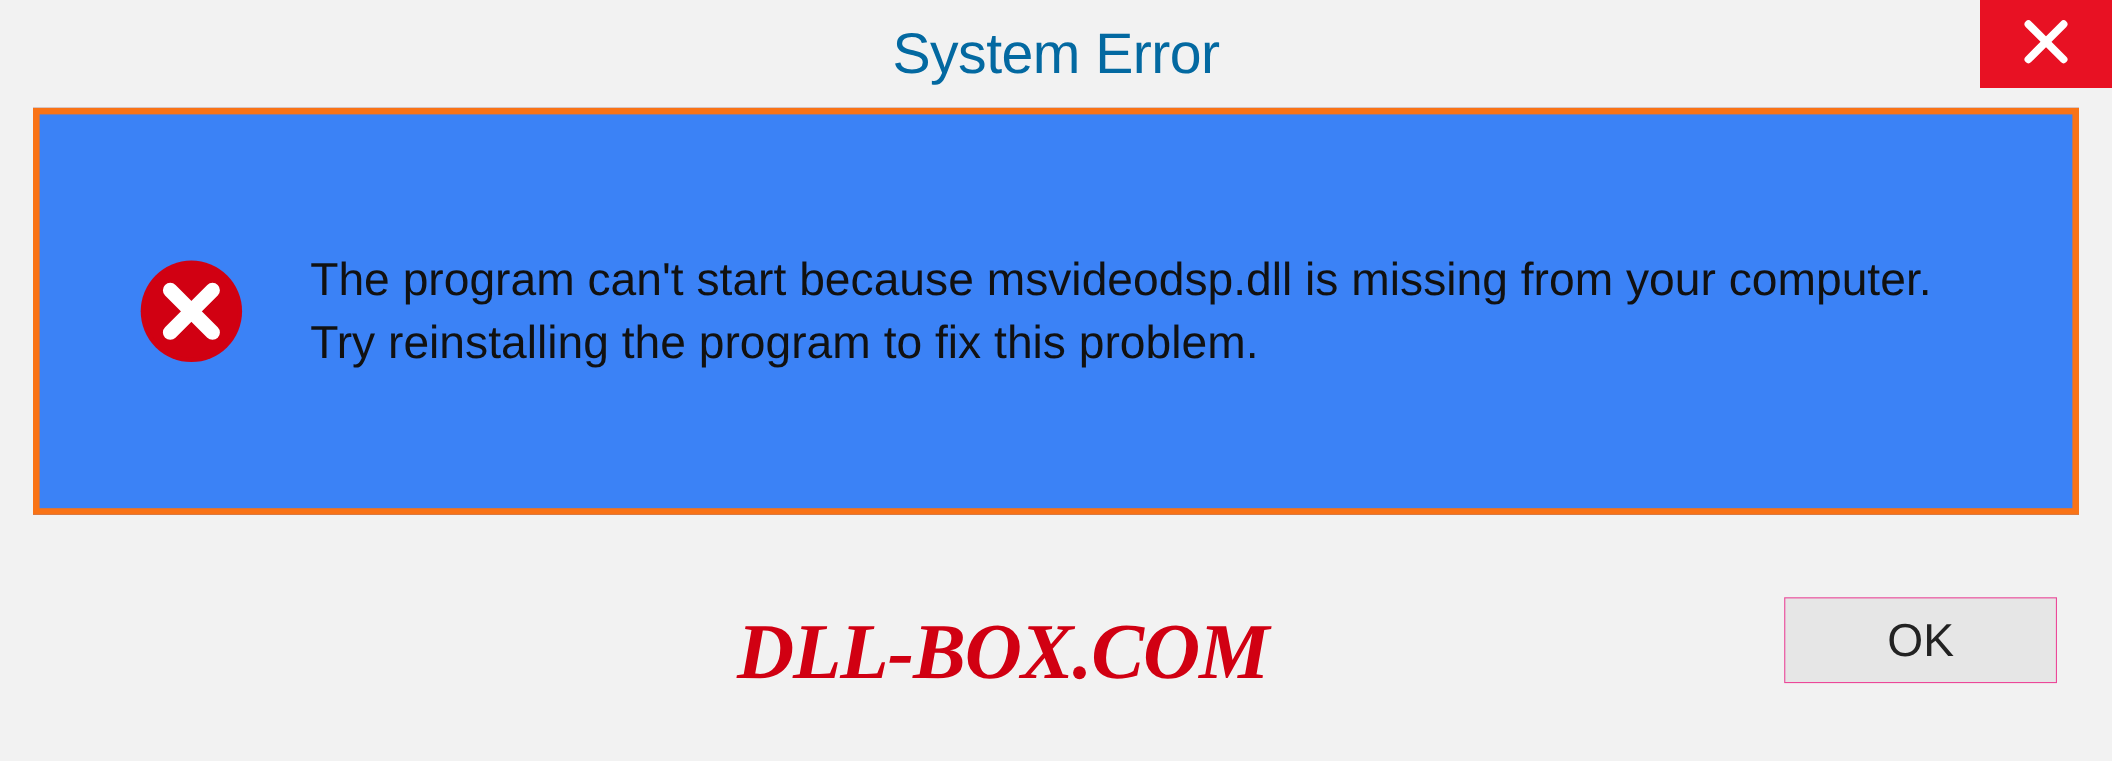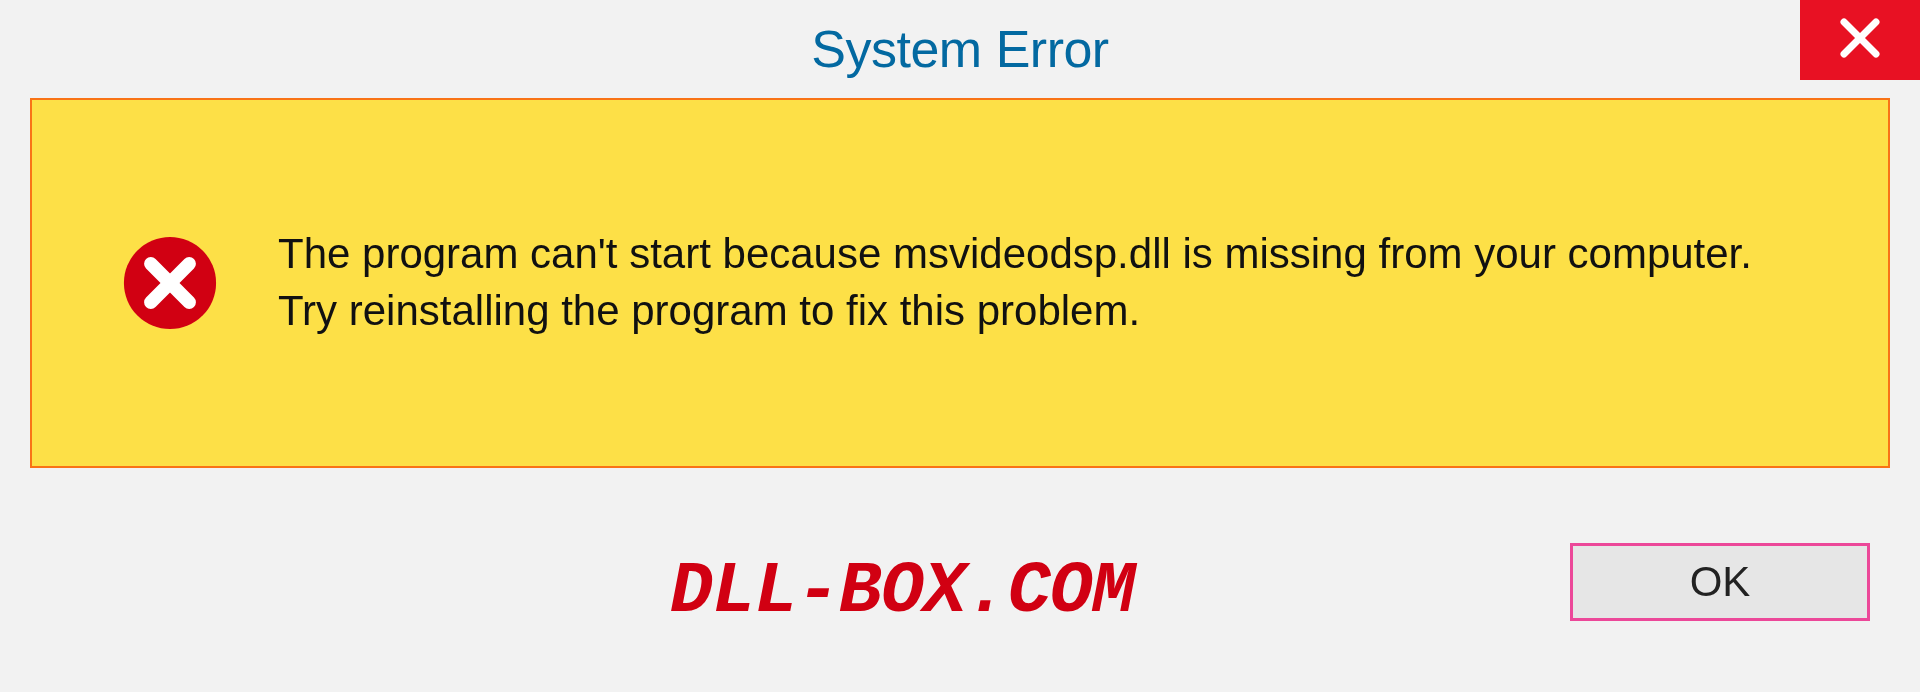--- a/index.html
+++ b/index.html
@@ -40,22 +40,22 @@
       align-items: center;
       justify-content: center;
       cursor: pointer;
     }
     .close-btn svg {
       width: 44px;
       height: 44px;
     }
     .content-panel {
       margin: 0 30px;
-      background: #fde047;
-      border: 2px solid #f97316;
+      background: #3b82f6;
+      border: 6px solid #f97316;
       height: 370px;
       display: flex;
       align-items: center;
       padding: 0 40px 0 90px;
     }
     .error-icon {
       flex-shrink: 0;
       width: 96px;
       height: 96px;
       margin-right: 60px;
@@ -82,28 +82,28 @@
       justify-content: space-between;
       padding: 0 50px 20px 0;
     }
     .watermark {
       font-size: 72px;
       font-weight: 800;
       font-style: italic;
       color: #d10012;
       letter-spacing: -1px;
       margin-left: 670px;
-      font-family: Liberation Mono, monospace;
+      font-family: Liberation Serif, serif;
       margin-top: 20px;
     }
     .ok-btn {
-      width: 300px;
+      width: 248px;
       height: 78px;
       background: #e6e6e6;
-      border: 3px solid #ec4899;
+      border: 1px solid #ec4899;
       font-size: 42px;
       color: #222;
       display: flex;
       align-items: center;
       justify-content: center;
       cursor: pointer;
       font-family: "Segoe UI", Arial, sans-serif;
     }
   </style>
 </head>

